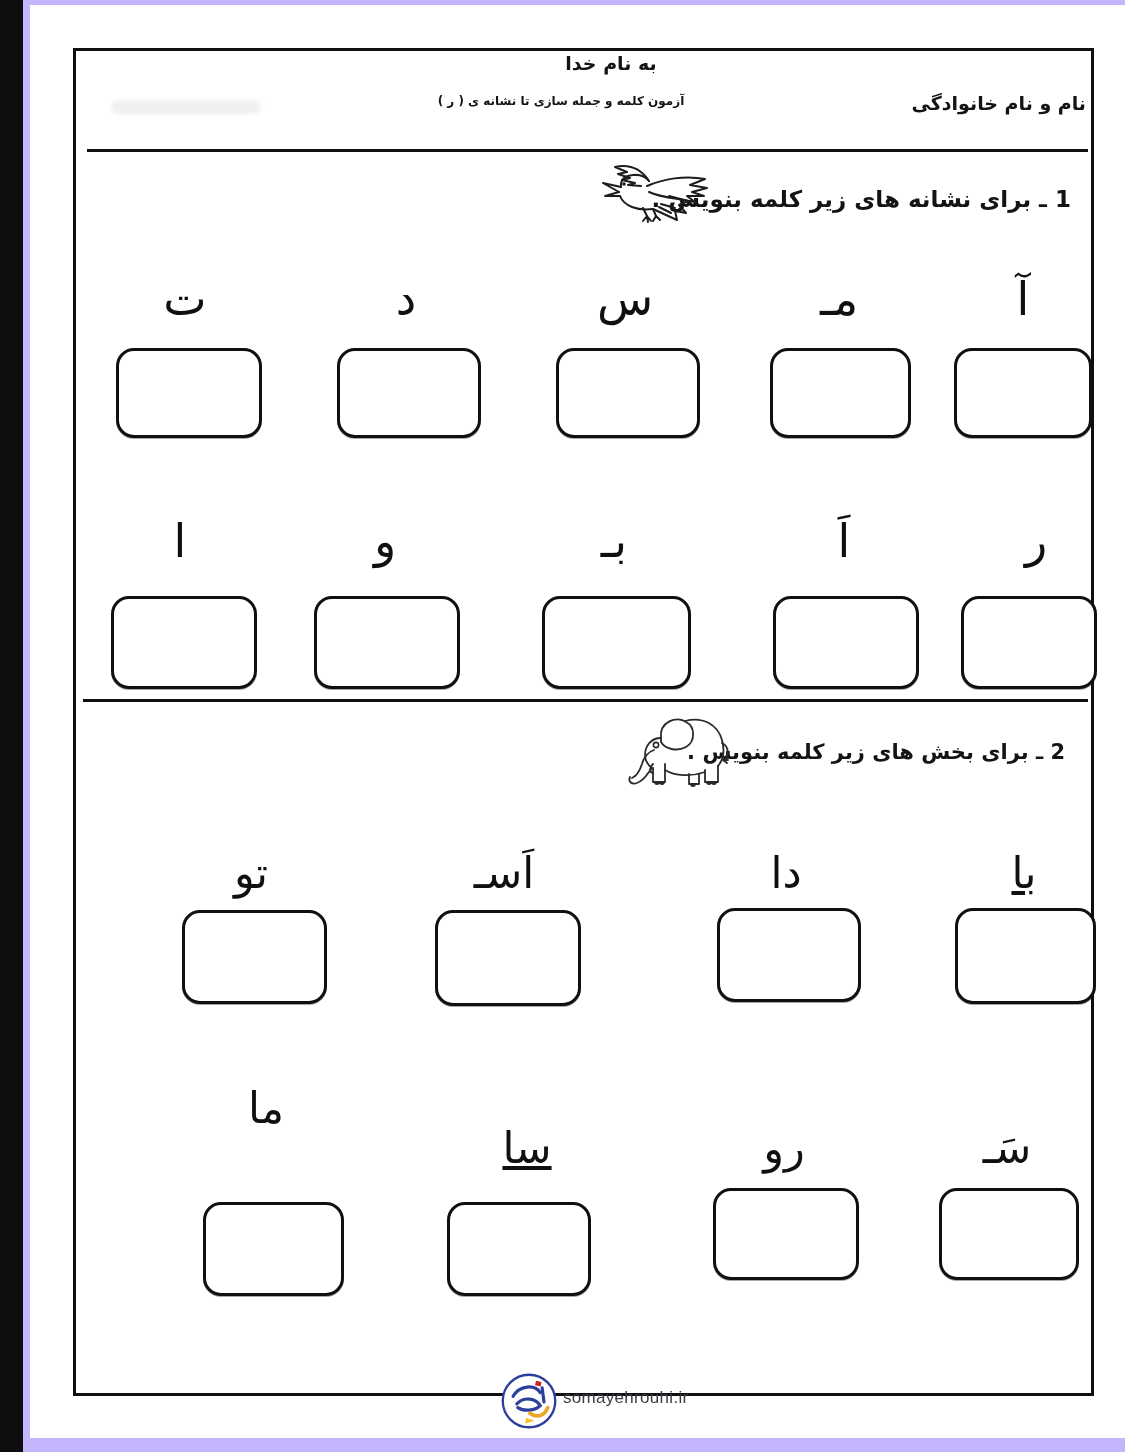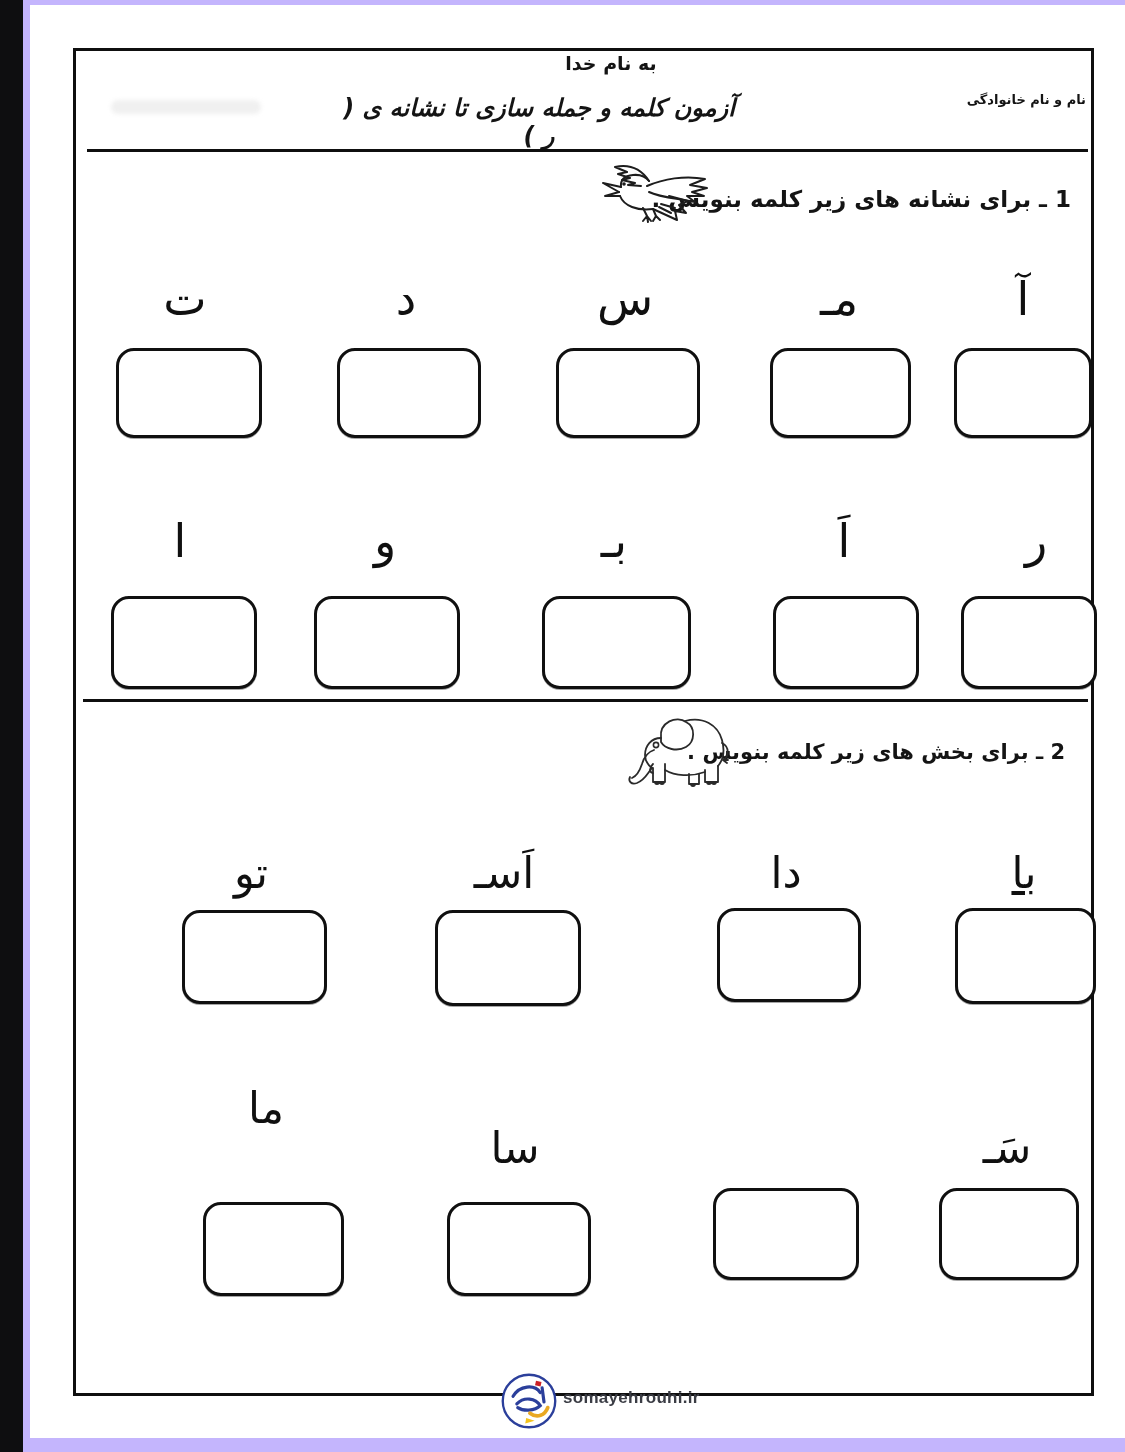--- a/index.html
+++ b/index.html
@@ -13,35 +13,35 @@
   .center{text-align:center;}
   .divider{position:absolute;background:#0f0f0f;}
   .ghost{position:absolute;left:88px;top:100px;width:150px;height:14px;background:#f0f0f0;
          border-radius:7px;filter:blur(2px);}
   .glyph{position:absolute;width:160px;text-align:center;font-size:46px;line-height:86px;
          color:#101010;direction:rtl;overflow:visible;white-space:nowrap;}
   .glyph.small{font-size:43px;}
   .abox{position:absolute;background:#ffffff;border:3px solid #101010;border-radius:18px;
         box-shadow:0 1px 0 rgba(0,0,0,0.35);}
   .sketch{position:absolute;}
-  .footer-site{position:absolute;left:540px;top:1388px;font-size:17px;font-weight:bold;
+  .footer-site{position:absolute;left:540px;top:1388px;font-size:17px;font-weight:normal;
         color:#3b3d45;font-family:"Liberation Sans",sans-serif;letter-spacing:0.3px;}
   svg{display:block;}
 </style>
 </head>
 <body>
 
 <div class="screen">
   <div class="sheet"></div>
   <div class="frame"></div>
   <div class="ghost"></div>
 
   <div class="txt bold center" style="left:438px;top:52px;width:300px;font-size:19px;">به نام خدا</div>
-  <div class="txt bold" style="right:62px;top:92px;font-size:13px;">نام و نام خانوادگی</div>
-  <div class="txt bold center" style="left:316px;top:94px;width:400px;font-size:24px;font-style:italic;">آزمون کلمه و جمله سازی تا نشانه ی ( ر )</div>
+  <div class="txt bold" style="right:62px;top:92px;font-size:19px;">نام و نام خانوادگی</div>
+  <div class="txt bold center" style="left:338px;top:94px;width:400px;font-size:12px;">آزمون کلمه و جمله سازی تا نشانه ی ( ر )</div>
   <div class="divider" style="left:64px;top:149px;width:1001px;height:3px;"></div>
 
   <div class="txt bold" style="right:77px;top:186px;font-size:23px;">1 ـ برای نشانه های زیر کلمه بنویس .</div>
 
   <div class="sketch" style="left:568px;top:163px;">
     <svg width="158" height="66" viewBox="0 0 158 66">
       <g fill="none" stroke="#1d1d1d" stroke-width="2" stroke-linecap="round" stroke-linejoin="round">
 
         <path d="M30 24 L12 20 L28 29"></path>
         <path d="M28 29 L14 33 L29 33"></path>
@@ -130,21 +130,22 @@
   <div class="glyph small" style="left:683px;top:830px;">دا</div>
   <div class="glyph small" style="left:401px;top:830px;">اَسـ</div>
   <div class="glyph small" style="left:148px;top:830px;">تو</div>
 
   <div class="abox" style="left:932px;top:908px;width:135px;height:90px;"></div>
   <div class="abox" style="left:694px;top:908px;width:138px;height:88px;"></div>
   <div class="abox" style="left:412px;top:910px;width:140px;height:90px;"></div>
   <div class="abox" style="left:159px;top:910px;width:139px;height:88px;"></div>
 
   <div class="glyph small" style="left:904px;top:1105px;">سَـ</div>
-  <div class="glyph small" style="left:412px;top:1105px;">سا</div>
+  <div class="glyph small" style="left:681px;top:1105px;">رو</div>
+  <div class="glyph small" style="left:424px;top:1105px;text-decoration:underline;">سا</div>
   <div class="glyph small" style="left:163px;top:1065px;">ما</div>
 
   <div class="abox" style="left:916px;top:1188px;width:134px;height:86px;"></div>
   <div class="abox" style="left:690px;top:1188px;width:140px;height:86px;"></div>
   <div class="abox" style="left:424px;top:1202px;width:138px;height:88px;"></div>
   <div class="abox" style="left:180px;top:1202px;width:135px;height:88px;"></div>
 
   <div class="sketch" style="left:476px;top:1371px;">
     <svg width="60" height="60" viewBox="0 0 64 64">
       <circle cx="32" cy="32" r="28" fill="#ffffff" stroke="#2b3f9b" stroke-width="2.5"></circle>

